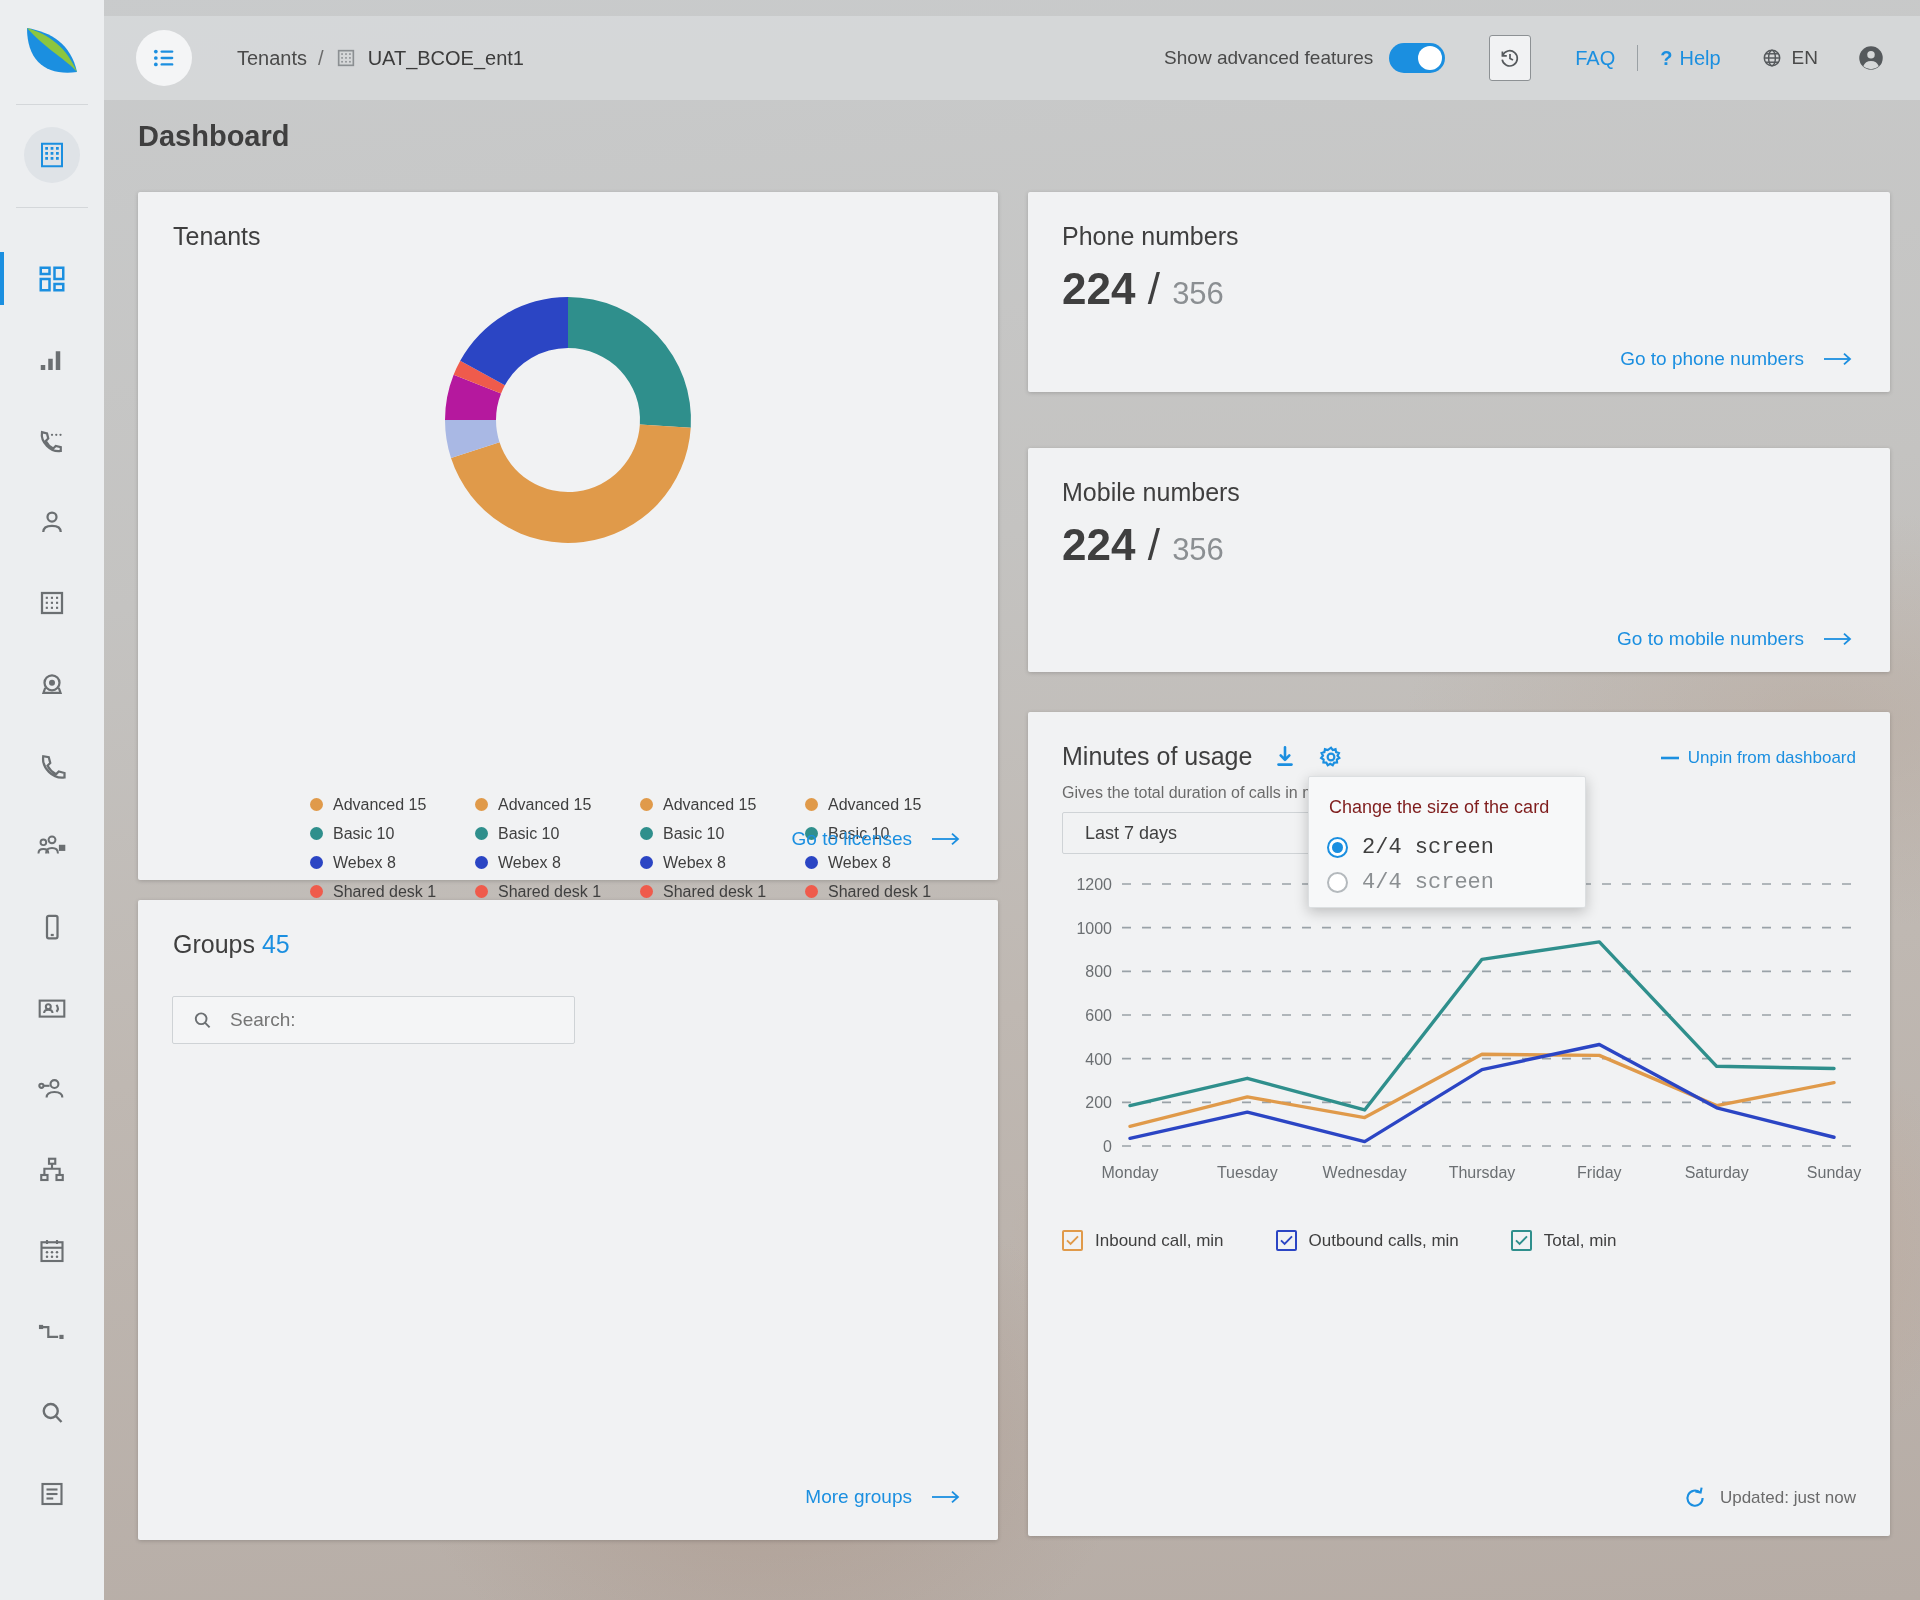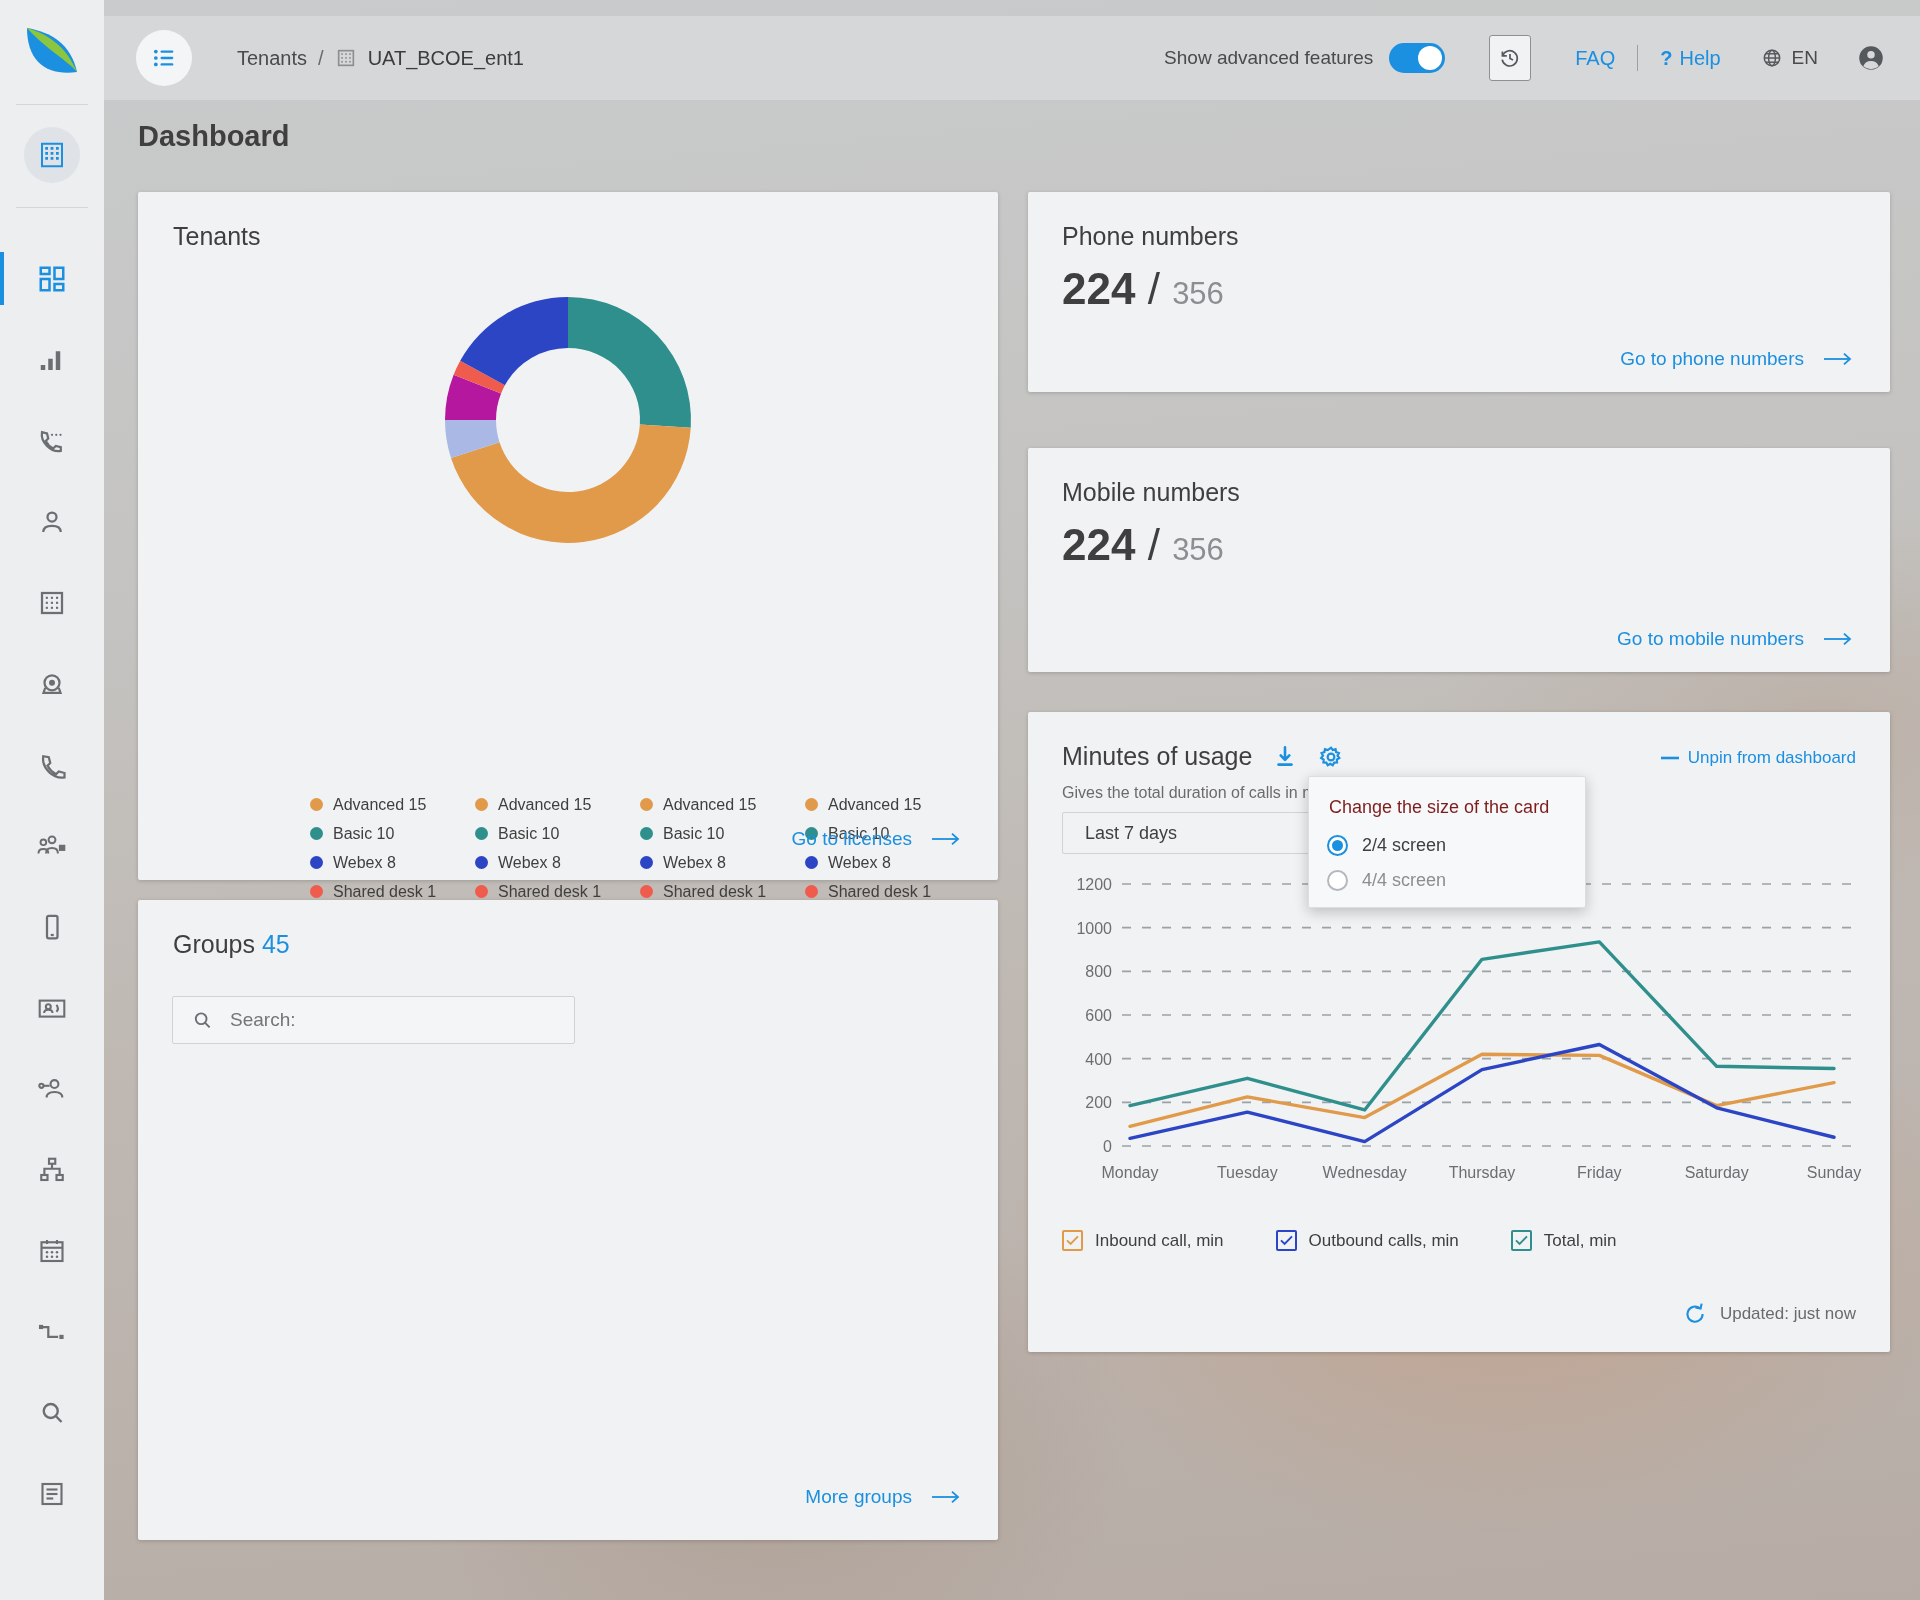--- a/index.html
+++ b/index.html
@@ -135,21 +135,21 @@
   #card-phone { left: 1028px; top: 192px; width: 862px; height: 200px; }
   #card-mobile { left: 1028px; top: 448px; width: 862px; height: 224px; }
   .num-title { position:absolute; left: 34px; top: 30px; font-size:25px; color:#3f3f3f; }
   .num-value { position:absolute; left: 34px; top: 72px; font-size: 44px; color:#3f3f3f; font-weight: bold; }
   .num-value .den { font-size: 31px; color: #8b8f92; font-weight: normal; }
   .num-value .slash { font-weight: normal; color:#3f3f3f; }
   #phone-link { right: 36px; bottom: 22px; }
   #mobile-link { right: 36px; bottom: 22px; }
 
   
-  #card-usage { left: 1028px; top: 712px; width: 862px; height: 640px; }
+  #card-usage { left: 1028px; top: 712px; width: 862px; height: 824px; }
   .usage-head { position:absolute; left: 34px; top: 30px; display:flex; align-items:center; gap: 20px; }
   .usage-h { font-size: 25px; color:#3f3f3f; }
   .unpin {
     position:absolute; right: 34px; top: 36px; color:#1b8fe0; font-size:17px;
     display:flex; align-items:center; gap: 9px; cursor:pointer;
   }
   .usage-desc { position:absolute; left: 34px; top: 72px; font-size: 16px; color: #6b6b6b; }
   .period-select {
     position:absolute; left: 34px; top: 100px; width: 322px; height: 42px;
     background:#f1f2f3; border:1px solid #cfd3d6; border-radius:2px;
@@ -173,21 +173,21 @@
   .popup-title { position:absolute; left: 20px; top: 20px; font-size:18px; color:#7f1d1d; font-weight:normal; }
   .radio-row { position:absolute; left: 18px; display:flex; align-items:center; gap: 14px; cursor:pointer; }
   #radio-1 { top: 58px; }
   #radio-2 { top: 93px; }
   .radio {
     width: 21px; height: 21px; border-radius:50%; border:2px solid #b4b9bd; background:#fff;
     display:flex; align-items:center; justify-content:center;
   }
   .radio.on { border-color:#1b8fe0; }
   .radio.on::after { content:""; width:11px; height:11px; border-radius:50%; background:#1b8fe0; }
-  .radio-lbl { font-size:18px; color:#3f3f3f; }
+  .radio-lbl { font-size:22px; color:#3f3f3f;font-family:Liberation Mono, monospace; }
   .radio-lbl.dim { color:#8b8f92; }
 
   svg { overflow: visible; }
 </style>
 </head>
 <body>
 
 <div id="root">
   <div class="bg-photo"></div>
 

